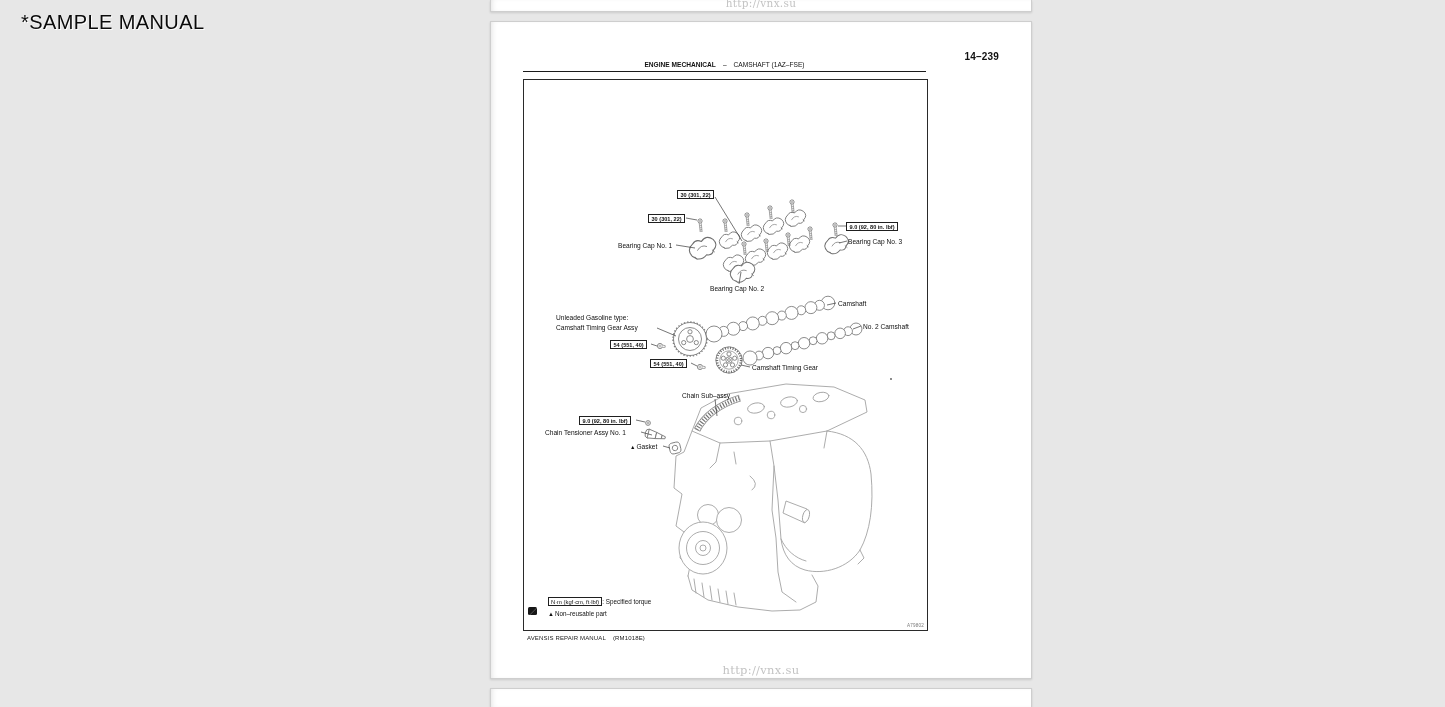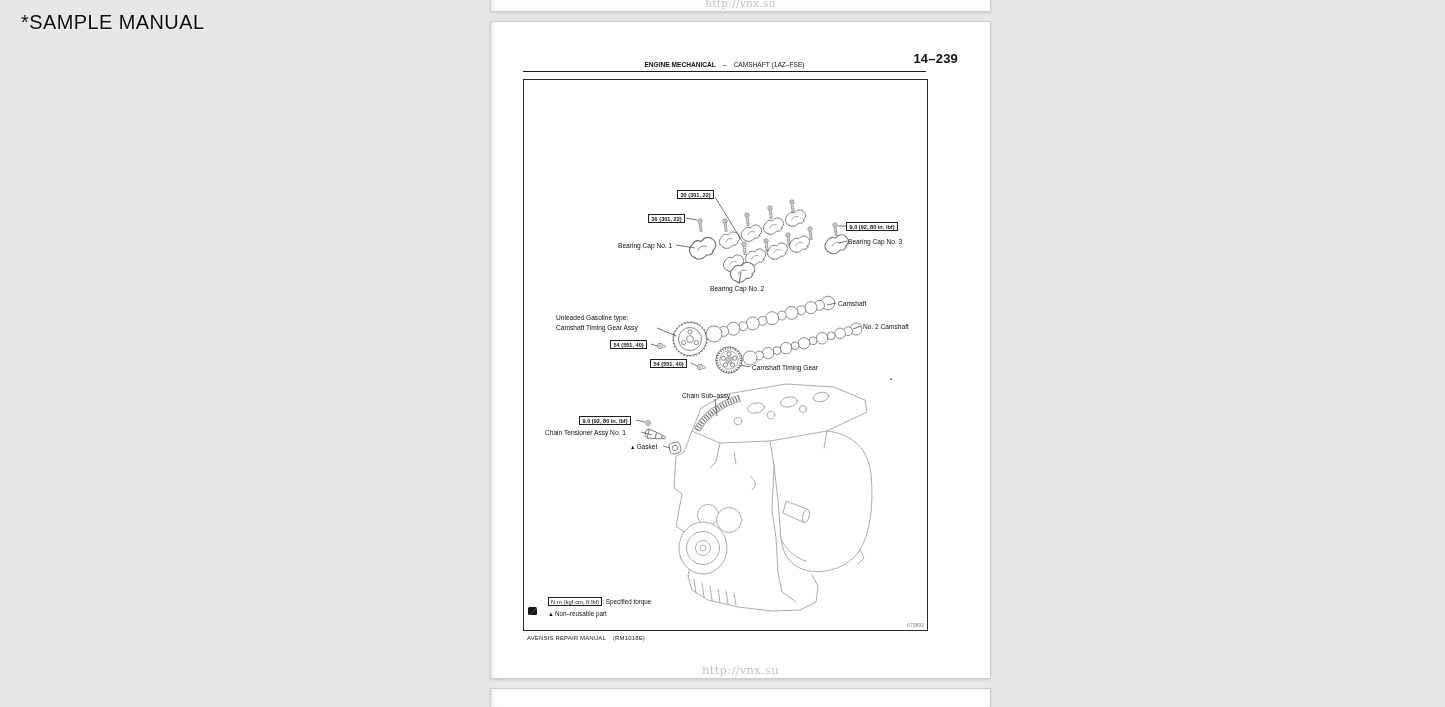--- a/index.html
+++ b/index.html
@@ -1,28 +1,28 @@
 <!DOCTYPE html>
 <html><head>
 <meta charset="utf-8">
 <style>
   html,body{margin:0;padding:0;}
   body{width:1445px;height:707px;background:#e7e7e7;position:relative;overflow:hidden;
        font-family:"Liberation Sans",sans-serif;}
   .sample-label{position:absolute;left:21px;top:11px;font-size:20px;color:#0a0a0a;
        letter-spacing:.4px;text-shadow:1px 1px 0 rgba(255,255,255,.95);}
-  .page{position:absolute;left:490px;width:501px;background:#fff;border:1px solid #cecece;
+  .page{position:absolute;left:490px;width:542px;background:#fff;border:1px solid #cecece;
        box-sizing:border-box;box-shadow:inset 4px 0 6px -4px rgba(0,0,0,.15),0 1px 2px rgba(0,0,0,.12);}
   .page-prev{top:0;height:12px;border-top:none;}
   .page-main{top:21px;height:658px;}
   .page-next{top:688px;height:19px;border-bottom:none;}
   .wm{position:absolute;width:100%;text-align:center;font-family:"DejaVu Serif",serif;color:#c3c3c3;}
   .wm-top{top:-3px;font-size:10.5px;letter-spacing:.3px;}
   .wm-bottom{top:641px;font-size:11.5px;letter-spacing:.3px;}
-  .pagenum{position:absolute;top:29px;right:32px;font-size:13px;font-weight:bold;color:#111;letter-spacing:.2px;}
+  .pagenum{position:absolute;top:29px;right:32px;font-size:10px;font-weight:bold;color:#111;letter-spacing:.2px;}
   .header{position:absolute;left:32px;top:39px;width:403px;text-align:center;font-size:6.6px;color:#111;
        border-bottom:1px solid #1a1a1a;padding-bottom:2.5px;}
   .header .hb{font-weight:bold;}
   .header .hsep{margin:0 7px;}
   .frame{position:absolute;left:32px;top:57px;width:403px;height:550px;border:1px solid #2a2a2a;}
   svg.art{position:absolute;left:0;top:0;width:100%;height:100%;}
   .tq{position:absolute;border:1px solid #1f1f1f;background:#fff;font-size:5.6px;font-weight:bold;
        line-height:1.15;padding:0.5px 2.5px;white-space:nowrap;color:#111;}
   .lb{position:absolute;font-size:6.6px;line-height:1.5;color:#0f0f0f;white-space:nowrap;}
   .lb .tri{font-size:5.5px;margin-right:1px;}

